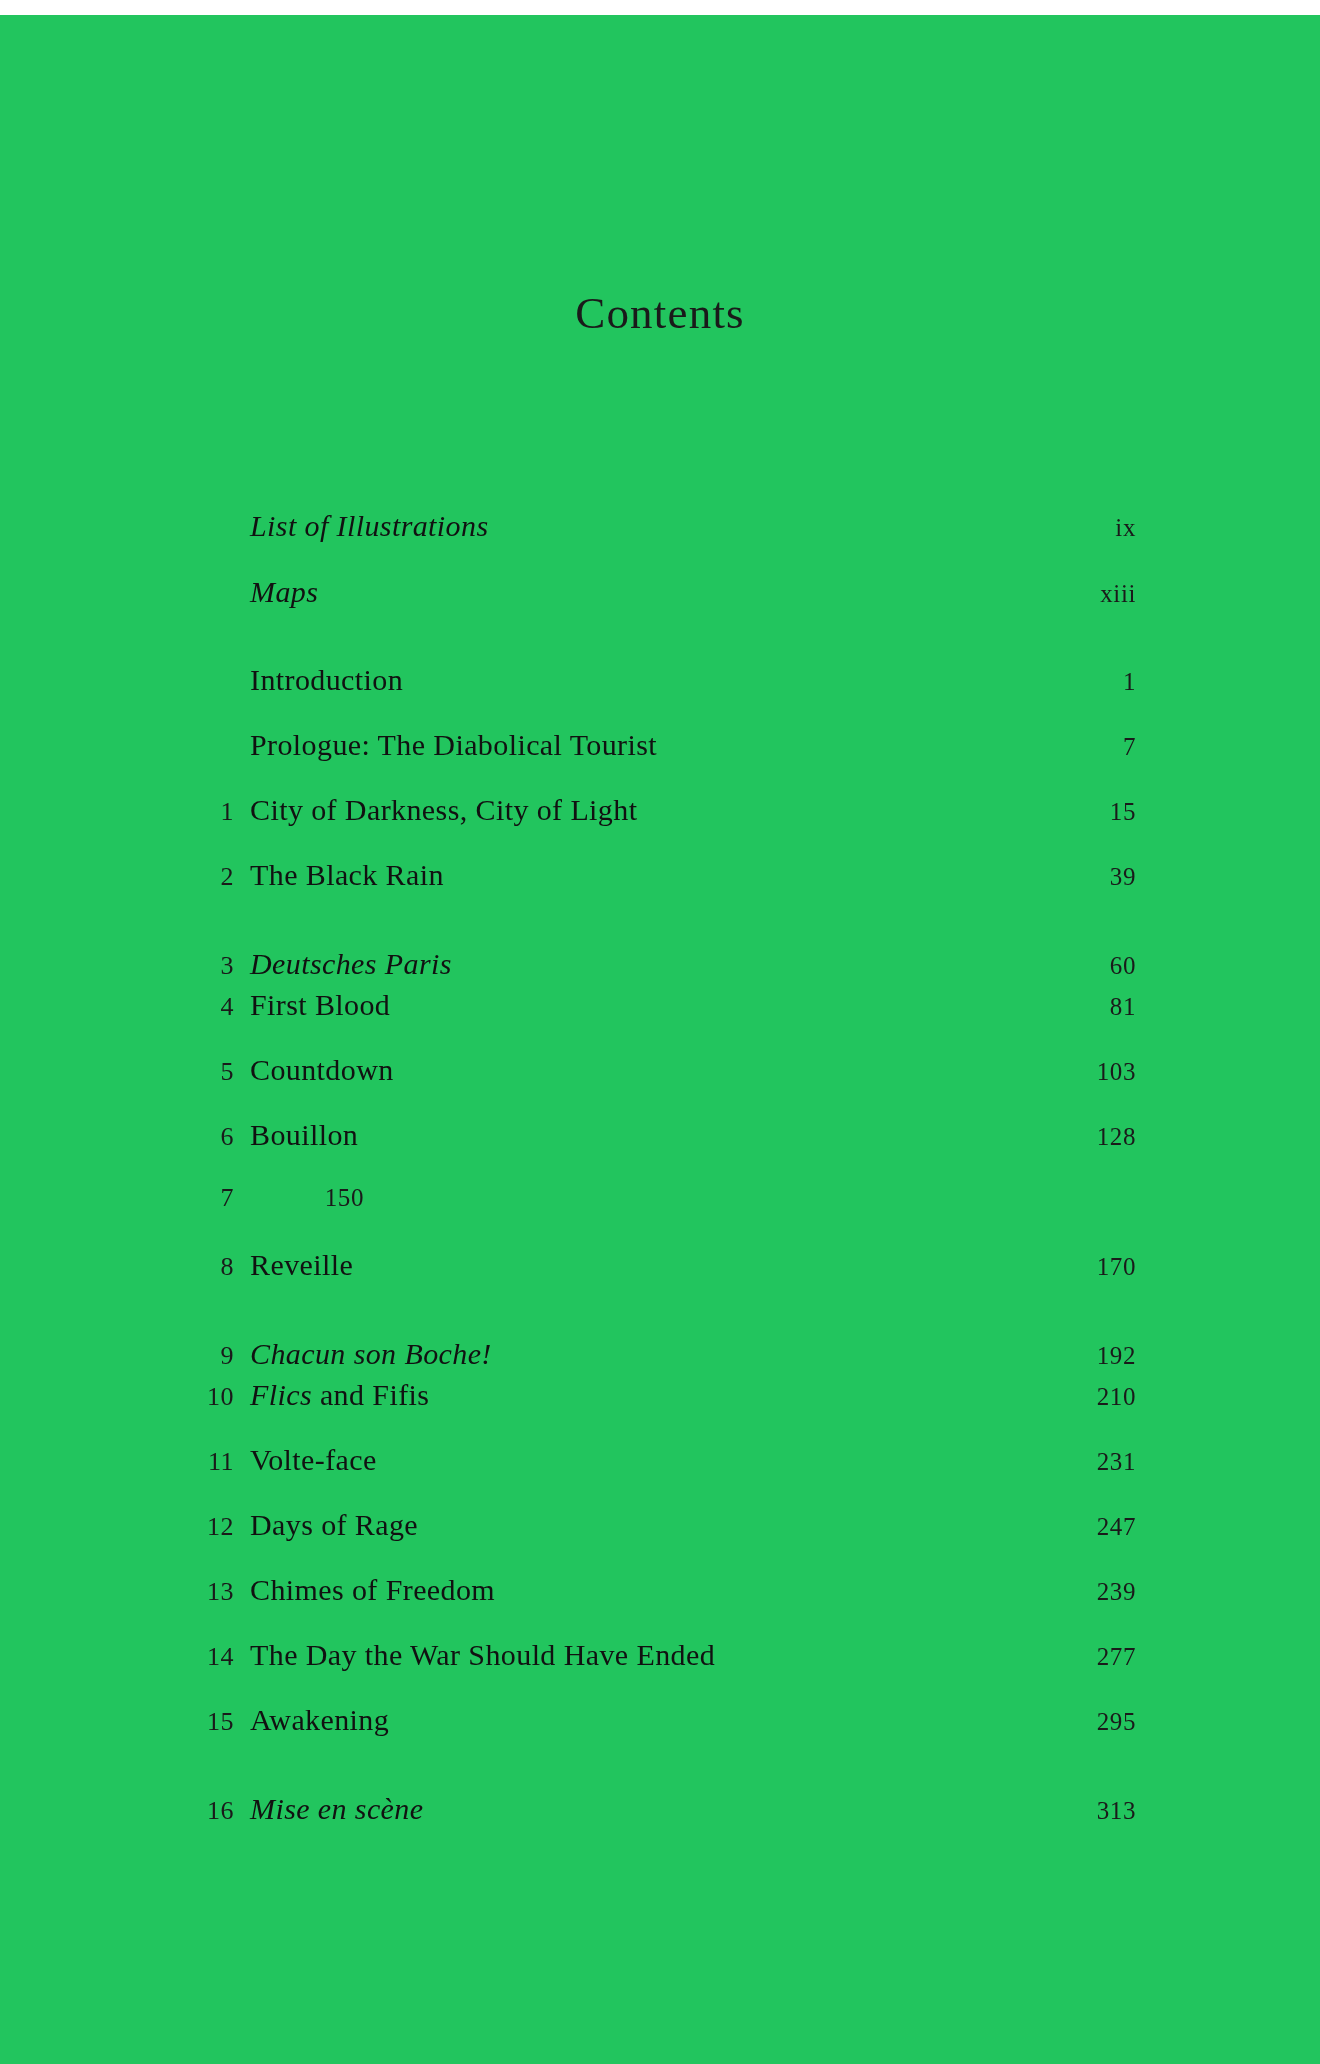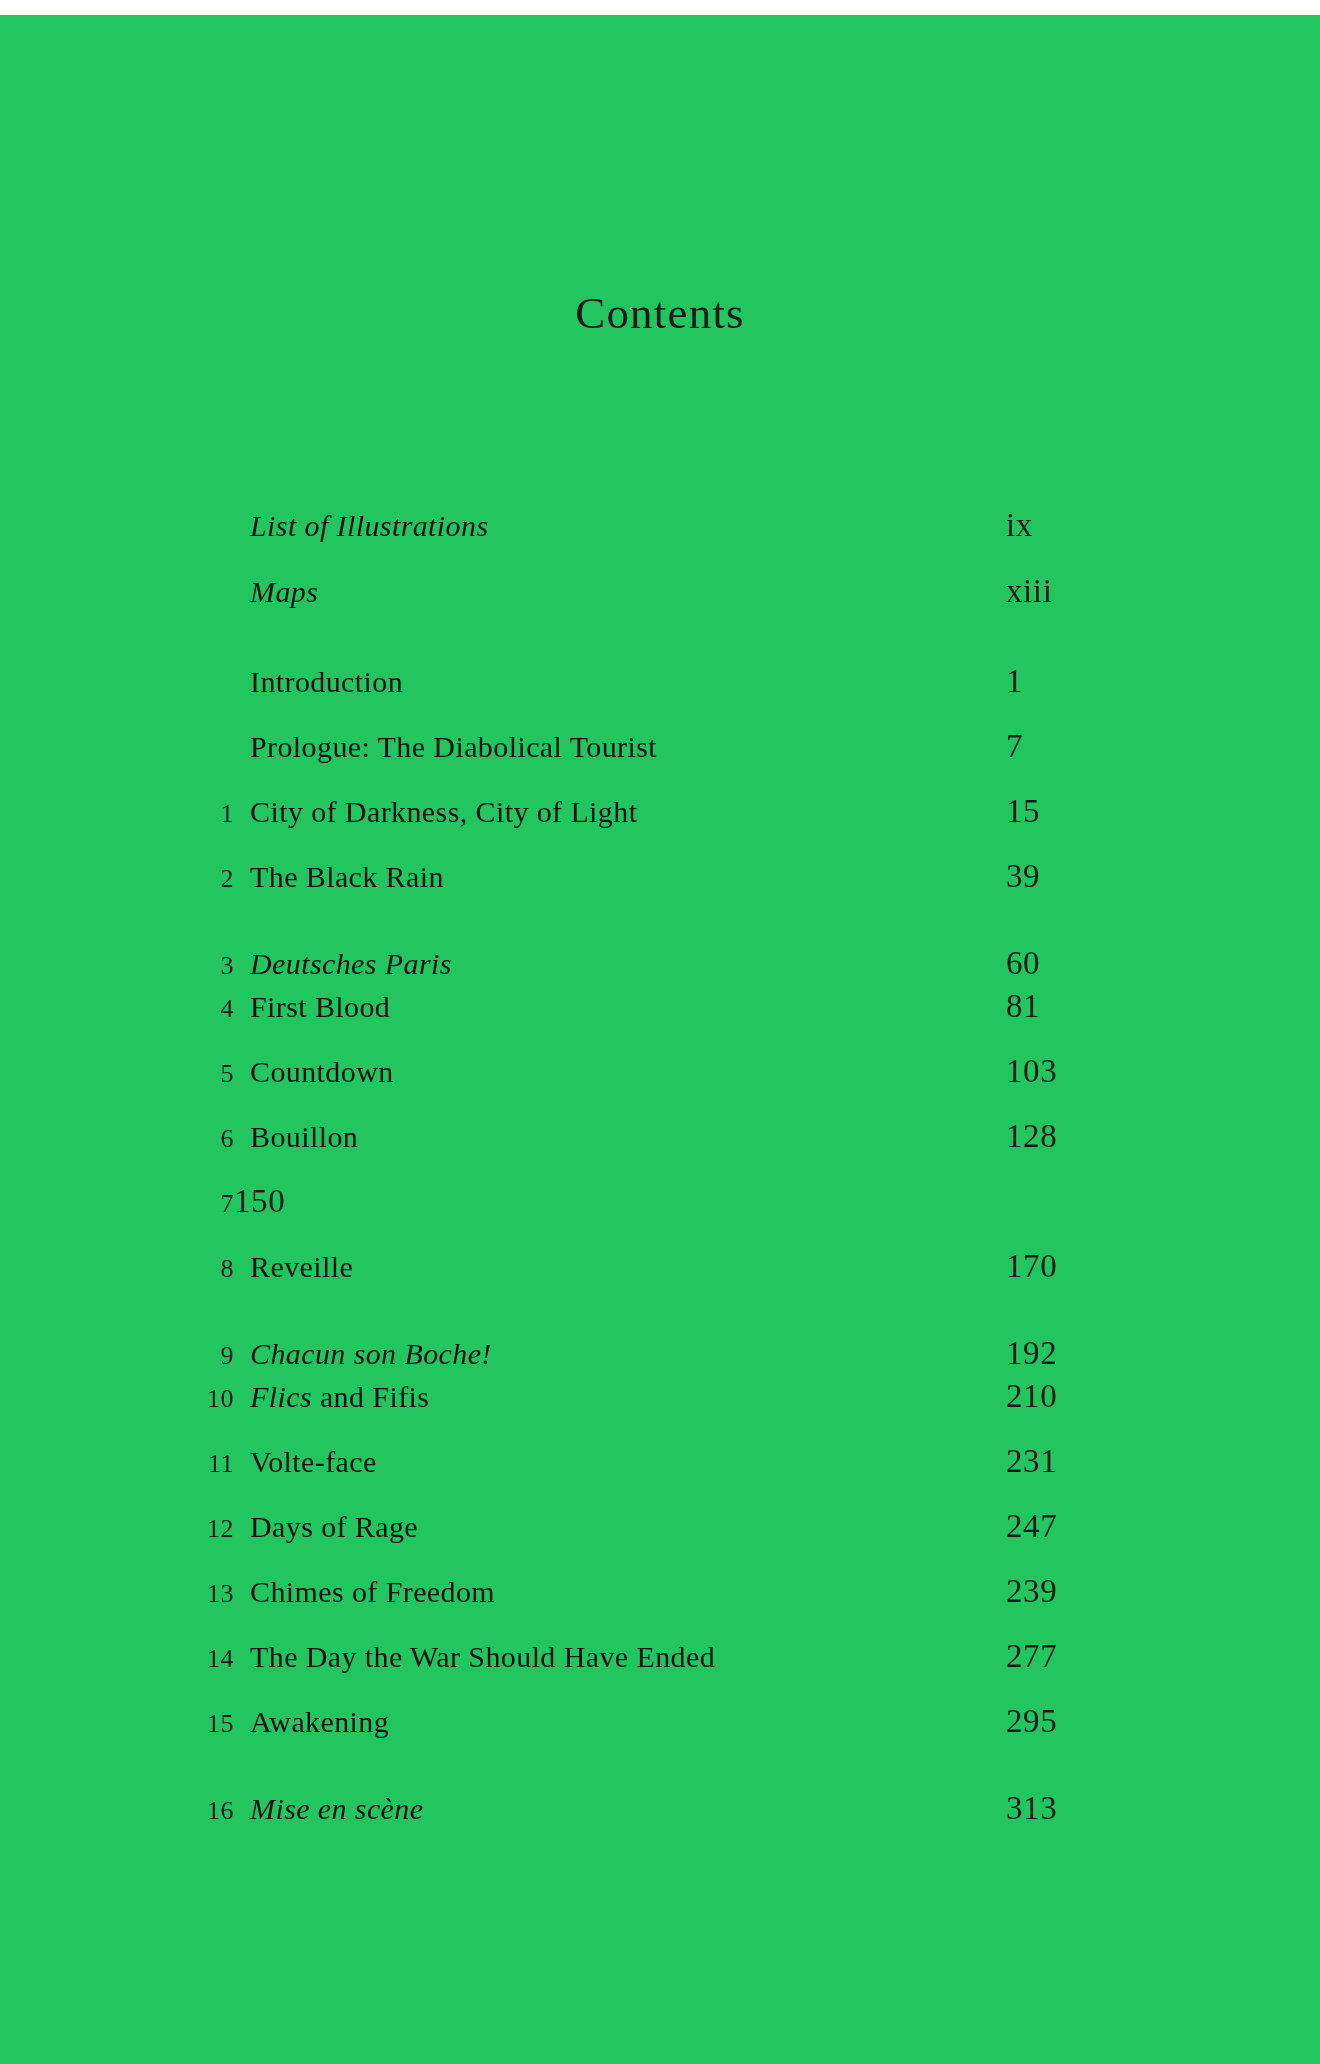--- a/index.html
+++ b/index.html
@@ -66,21 +66,22 @@
   .row-label .it {
     font-style: italic;
     margin-top: 24px;
   }
   .row-label.italic {
     font-style: italic;
     margin-top: 24px;
   }
   .row-page {
     flex: 0 0 130px;
-    font-size: 33px;
+    text-align: right;
+    font-size: 25px;
     color: #1a1a1a;
     letter-spacing: 0.6px;
   }
   .gap-front {
     height: 46px;
   }
 </style>
 </head>
 <body>
 

